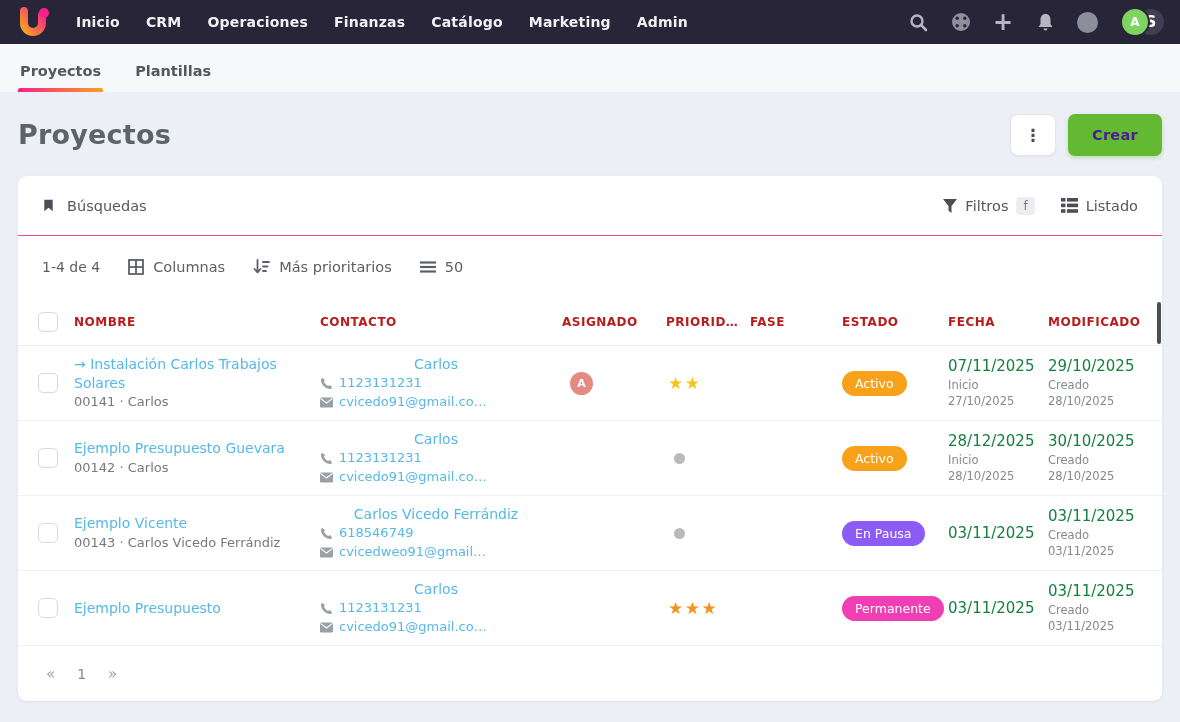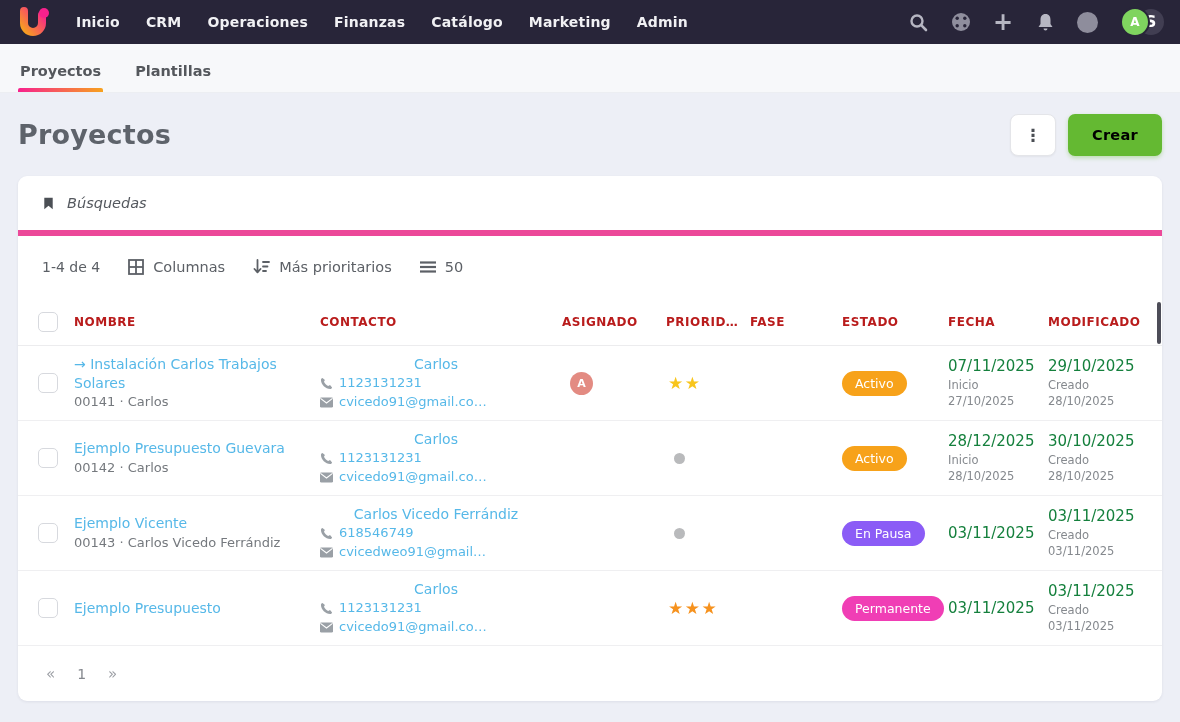--- a/index.html
+++ b/index.html
@@ -29,26 +29,26 @@
     background:linear-gradient(90deg,#f7218d,#f7a21e); border-radius:2px 2px 0 0; }
 
   
   .page-header { height:83px; display:flex; align-items:center; padding:0 18px; }
   .page-title { font-size:27px; font-weight:700; color:#5e636b; letter-spacing:.2px; }
   .header-actions { margin-left:auto; display:flex; gap:12px; align-items:center; }
   .kebab-btn { width:46px; height:42px; background:#fff; border:1px solid #e4e5e9; border-radius:8px;
     box-shadow:0 1px 2px rgba(0,0,0,.05); color:#4a4e54; font-size:17px; font-weight:700;
     display:flex; align-items:center; justify-content:center; cursor:pointer; }
   .create-btn { height:42px; padding:0 24px; background:#64b932; border:none; border-radius:7px;
-    color:#000000; font-size:14.5px; font-weight:700; letter-spacing:.3px; cursor:pointer;
+    color:#4c1d95; font-size:14.5px; font-weight:700; letter-spacing:.3px; cursor:pointer;
     box-shadow:0 2px 4px rgba(100,185,50,.35); font-family:inherit; }
 
   
   .card { position:relative; margin:0 18px; background:#fff; border-radius:9px; box-shadow:0 1px 3px rgba(40,40,60,.08); }
-  .searches-row { height:60px; display:flex; align-items:center; padding:0 24px; border-bottom:6px solid #ec4899;font-style:italic; }
+  .searches-row { height:60px; display:flex; align-items:center; padding:0 24px; border-bottom:1px solid #ec4899; }
   .searches-left { display:flex; align-items:center; gap:12px; cursor:pointer; }
   .searches-label, .tool-label { font-size:14.5px; color:#55595f; }
   .searches-right { margin-left:auto; display:flex; align-items:center; gap:26px; }
   .filters-btn, .view-btn { display:flex; align-items:center; gap:8px; cursor:pointer; }
   .shortcut-badge { background:#ededf1; color:#7b7e84; font-size:12px; padding:2px 7px; border-radius:4px; }
 
   .toolbar { height:62px; display:flex; align-items:center; gap:28px; padding:0 24px; }
   .tool-group { display:flex; align-items:center; gap:9px; cursor:pointer; }
   .range-label { font-size:14px; color:#5c6066; }
   .tool-label { color:#5c6066; font-size:14.5px; }
@@ -166,20 +166,40 @@
 
 <div class="card">
 
   <div class="searches-row">
     <div class="searches-left">
       <svg class="c-ico" width="15" height="17" viewBox="0 0 15 17">
           <path d="M2 1 h11 v15 l-5.5 -4.5 L2 16 Z" fill="#4b4f55"></path>
         </svg>
       <span class="searches-label">Búsquedas</span>
     </div>
+    <div class="searches-right">
+      <div class="filters-btn">
+        <svg width="14" height="14" viewBox="0 0 14 14">
+            <path d="M0 0 h14 l-5.5 7 v7 l-3 -2.2 v-4.8 Z" fill="#4b4f55"></path>
+          </svg>
+        <span class="searches-label">Filtros</span>
+        <span class="shortcut-badge">f</span>
+      </div>
+      <div class="view-btn">
+        <svg width="17" height="15" viewBox="0 0 17 15">
+          <rect x="0" y="0" width="4.5" height="3.6" fill="#4b4f55"></rect>
+            <rect x="6" y="0" width="11" height="3.6" fill="#4b4f55"></rect>
+          <rect x="0" y="5.6" width="4.5" height="3.6" fill="#4b4f55"></rect>
+            <rect x="6" y="5.6" width="11" height="3.6" fill="#4b4f55"></rect>
+          <rect x="0" y="11.2" width="4.5" height="3.6" fill="#4b4f55"></rect>
+            <rect x="6" y="11.2" width="11" height="3.6" fill="#4b4f55"></rect>
+        </svg>
+        <span class="searches-label">Listado</span>
+      </div>
+    </div>
   </div>
 
   <div class="toolbar">
     <span class="range-label">1-4 de 4</span>
     <div class="tool-group">
       <svg width="16" height="16" viewBox="0 0 16 16">
         <rect x="1" y="1" width="14" height="14" fill="none" stroke="#5c6066" stroke-width="1.8"></rect>
         <line x1="8" y1="1" x2="8" y2="15" stroke="#5c6066" stroke-width="1.8"></line>
         <line x1="1" y1="8" x2="15" y2="8" stroke="#5c6066" stroke-width="1.8"></line>
       </svg>

